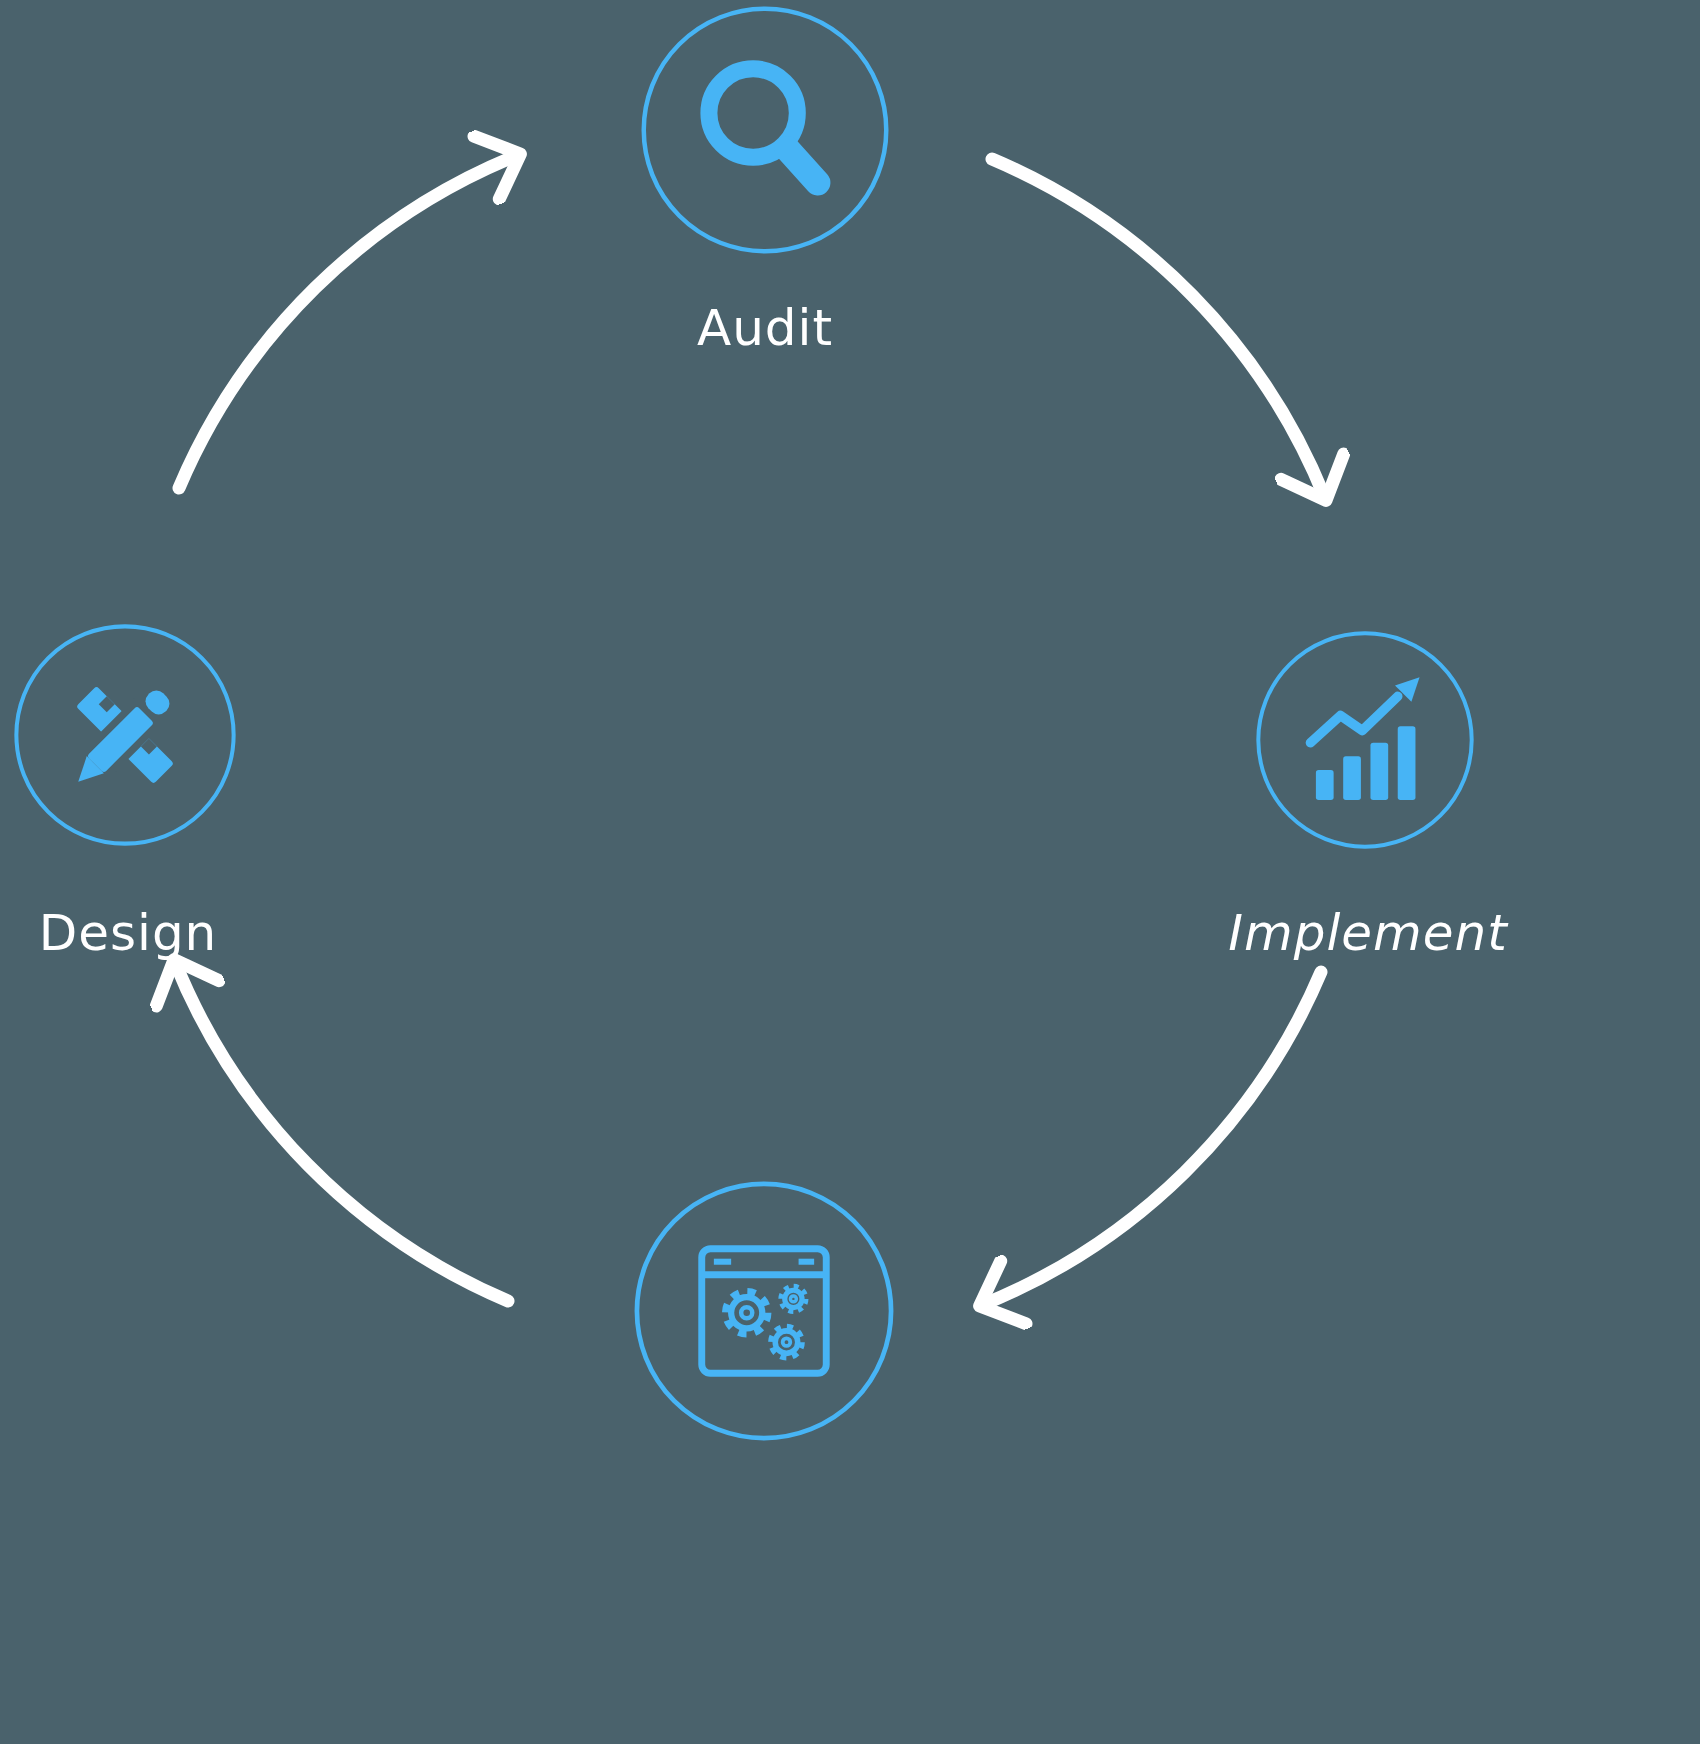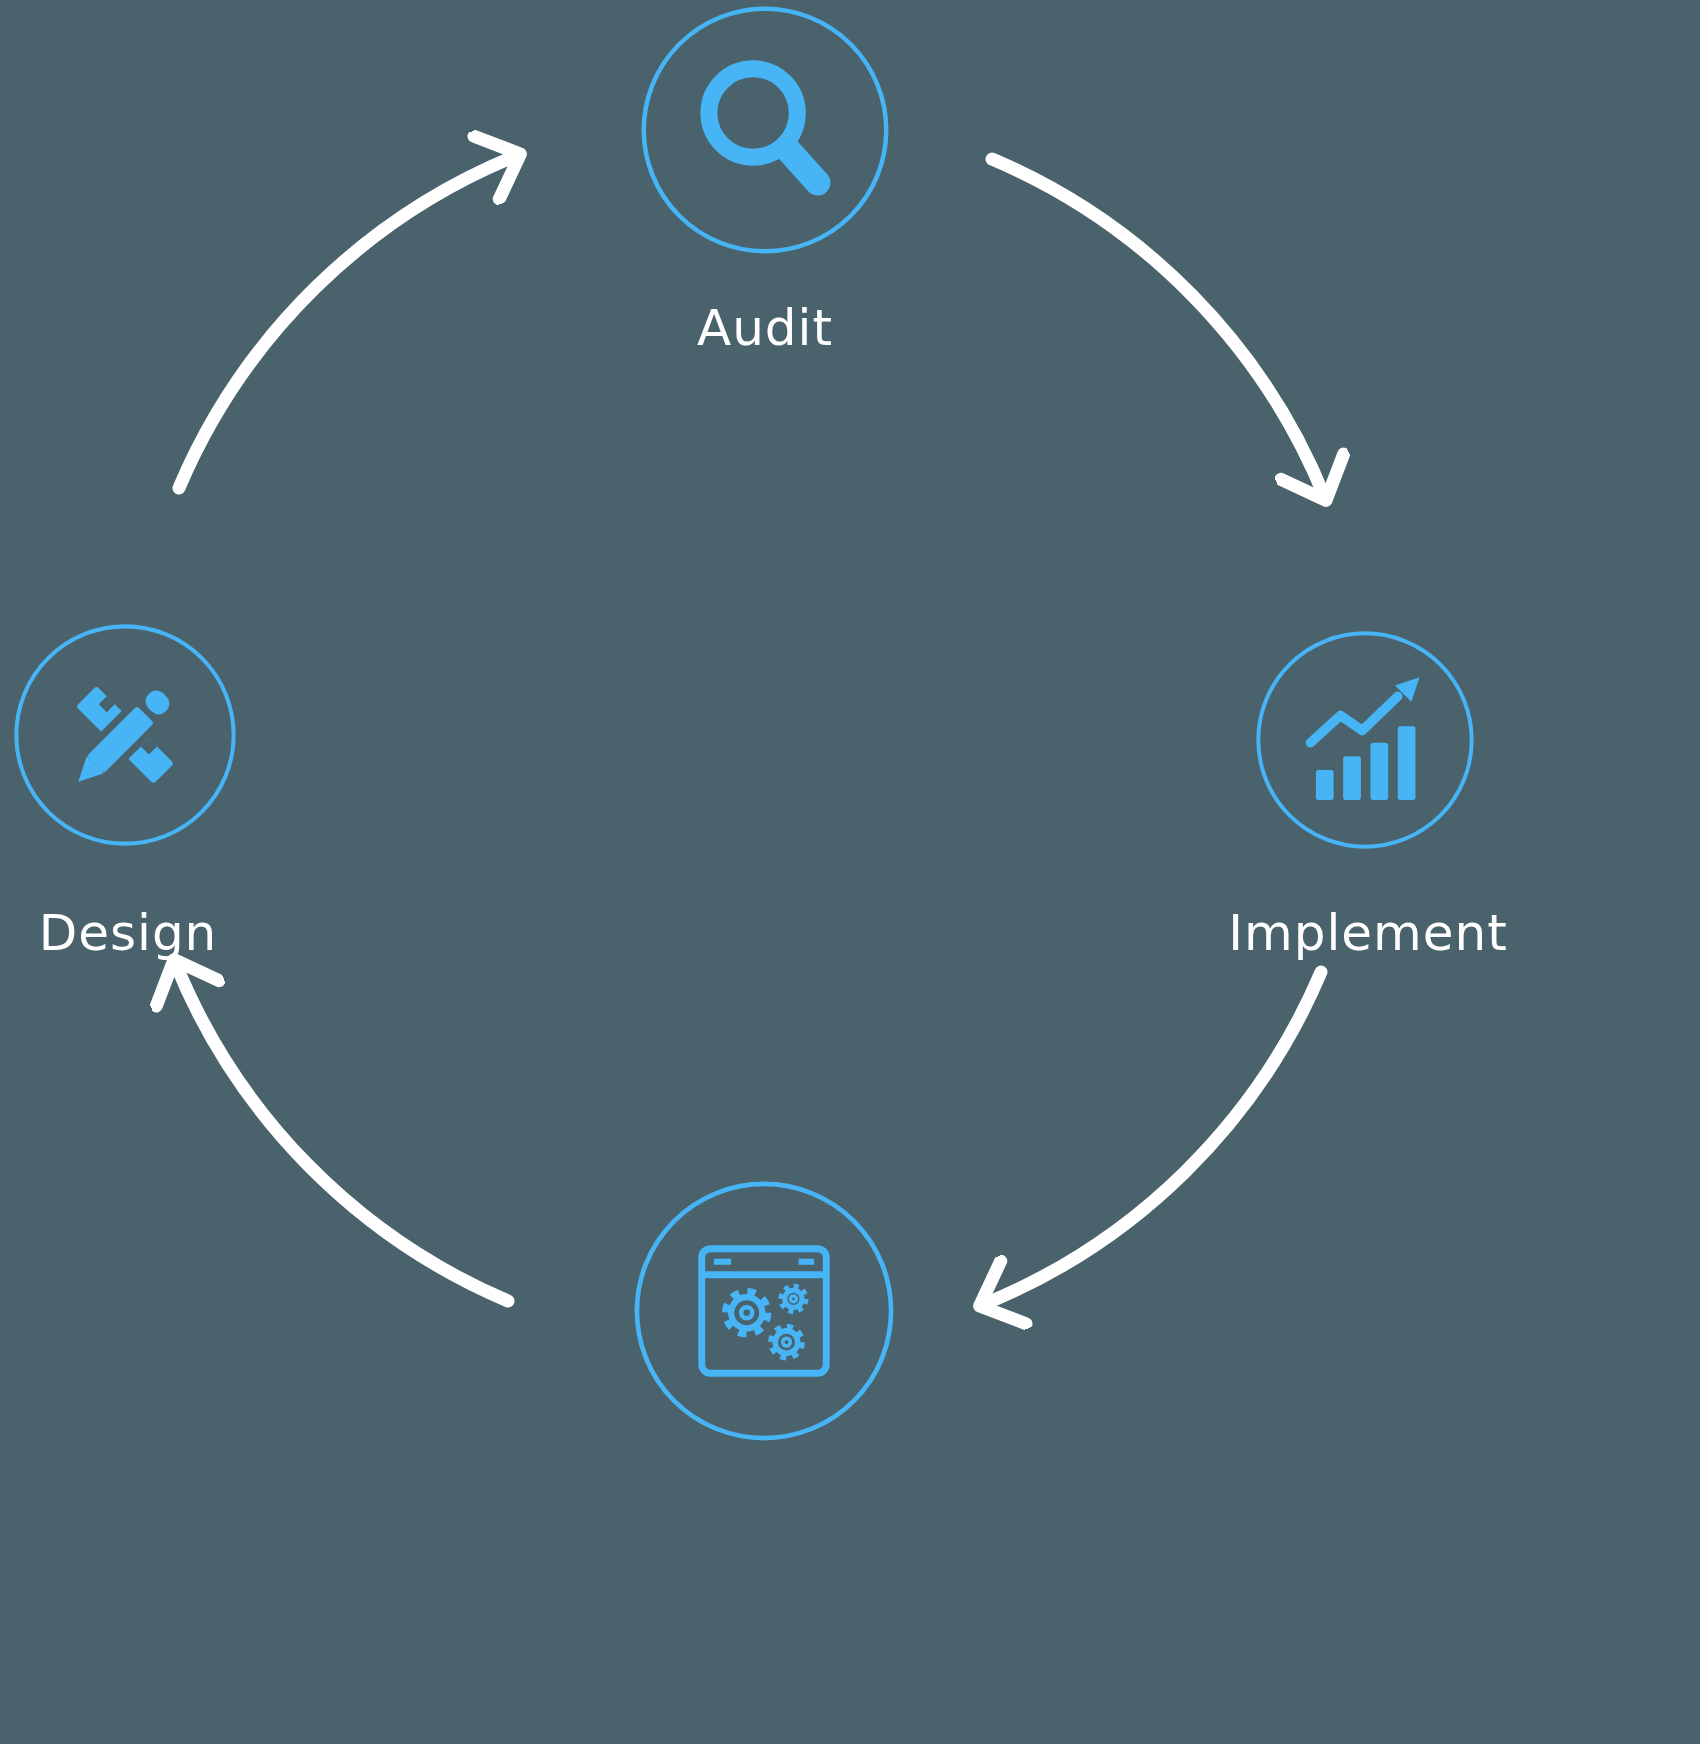--- a/index.html
+++ b/index.html
@@ -68,21 +68,21 @@
       <g transform="translate(50 50) scale(0.62) translate(-50 -50)">
         <rect class="accent-fill" x="14" y="72" width="13" height="22" rx="2"></rect>
         <rect class="accent-fill" x="34" y="62" width="13" height="32" rx="2"></rect>
         <rect class="accent-fill" x="54" y="52" width="13" height="42" rx="2"></rect>
         <rect class="accent-fill" x="74" y="40" width="13" height="54" rx="2"></rect>
         <polyline class="accent-stroke" points="10,52 32,32 48,43 74,18" stroke-width="7" stroke-linecap="round" stroke-linejoin="round"></polyline>
         <polygon class="accent-fill" points="90,4 84,22 72,10"></polygon>
       </g>
     </svg>
   </div>
-  <div class="node-label" style="left:1198px;top:903px;width:340px;">Implement</div>
+  <div class="node-label" style="left:1198px;top:903px;width:340px;font-style:italic;">Implement</div>
 
   <div class="node" style="left:633px;top:1180px;width:262px;height:262px;">
     <svg viewBox="0 0 100 100">
       <circle class="ring" cx="50" cy="50" r="48.5"></circle>
       <g transform="translate(50 50) scale(0.66) translate(-50 -50)">
         <rect class="accent-stroke" x="14" y="14" width="72" height="72" rx="5" stroke-width="4"></rect>
         <line class="accent-stroke" x1="14" y1="29" x2="86" y2="29" stroke-width="4"></line>
         <line class="accent-stroke" x1="21" y1="21.5" x2="31" y2="21.5" stroke-width="3.5"></line>
         <line class="accent-stroke" x1="70" y1="21.5" x2="79" y2="21.5" stroke-width="3.5"></line>
 

